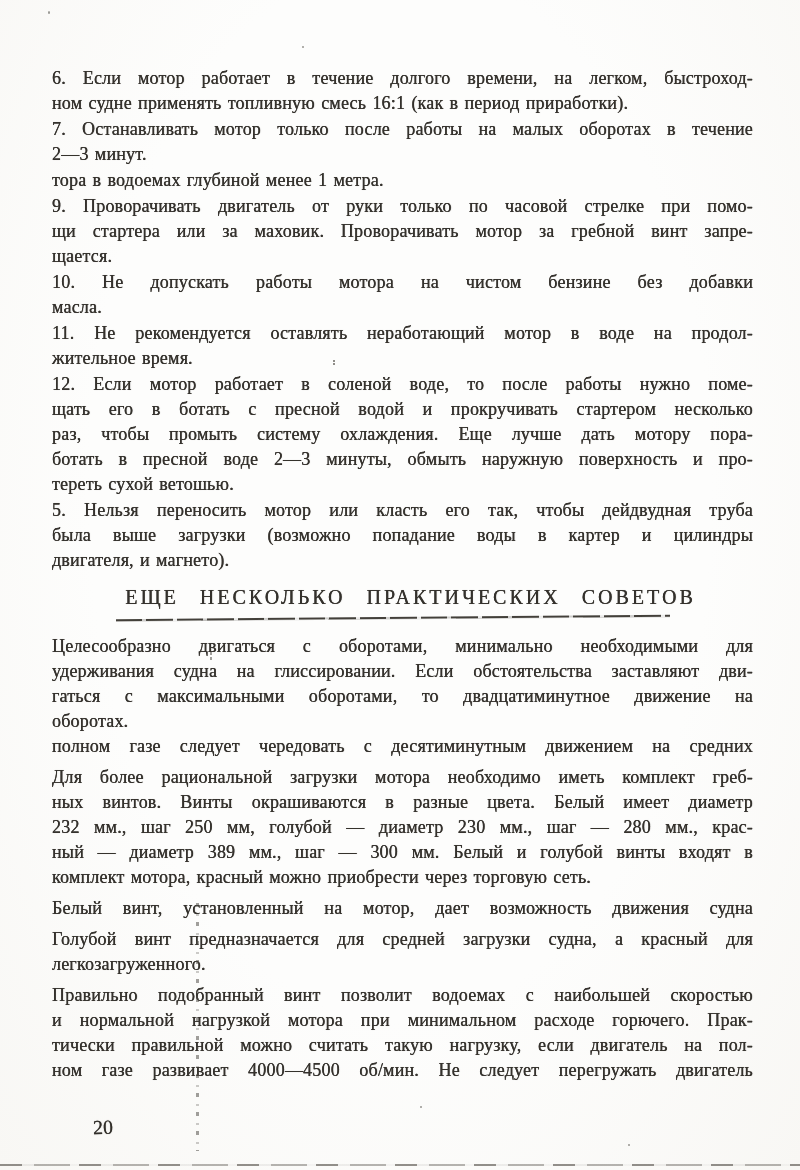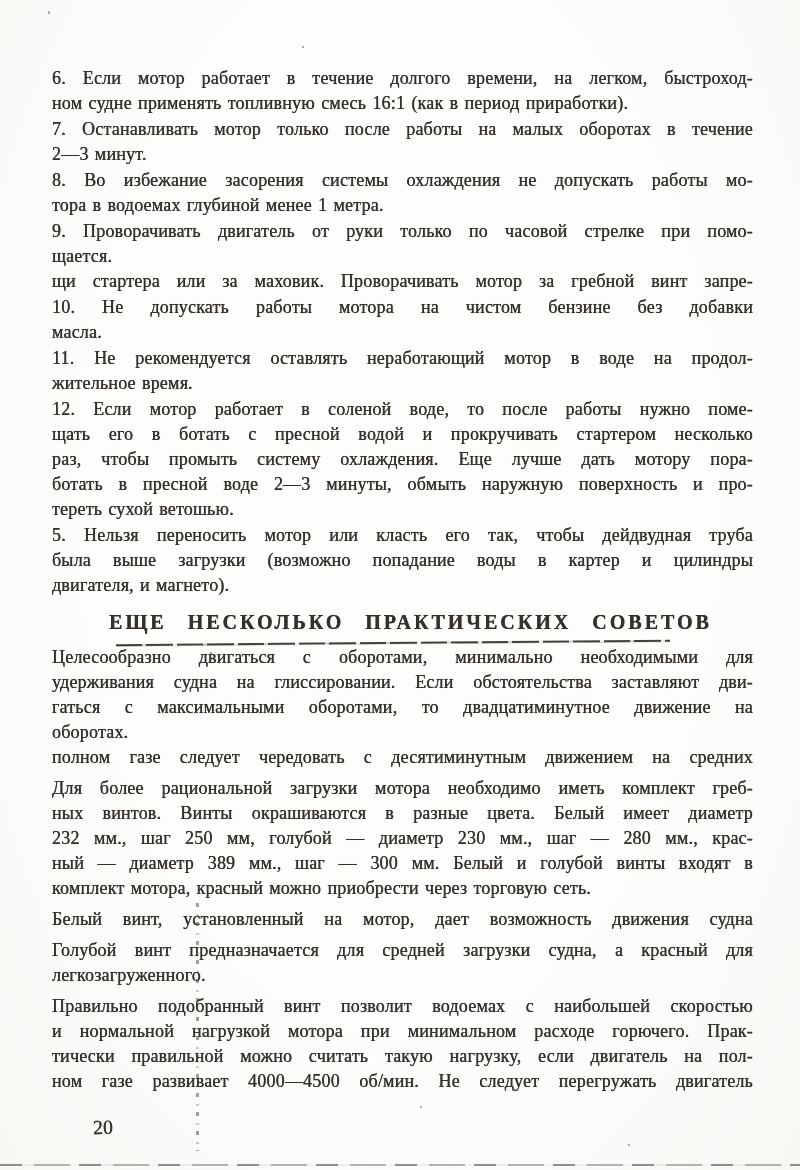--- a/index.html
+++ b/index.html
@@ -28,21 +28,21 @@
     word-spacing: 1.5px;
     text-align: justify;
     text-align-last: justify;
     color: #35322d;
     text-shadow: 0 0 0.55px rgba(53,50,45,0.95), 0.35px 0.4px 0.7px rgba(53,50,45,0.35);
     white-space: normal;
   }
   .line.last { text-align-last: left; }
   .items .block { margin-bottom: 1px; }
   .paras .block { margin-bottom: 6px; }
-  .heading-wrap { margin-top: 11px; margin-bottom: 1px; font-weight: bold; }
+  .heading-wrap { margin-top: 11px; margin-bottom: 15px; }
   .heading {
     font-size: 20px;
     line-height: 26px;
     letter-spacing: 3px;
     word-spacing: 13px;
     text-align: center;
     transform: translateX(8px);
     color: #34312c;
     text-shadow: 0 0 0.6px rgba(52,49,44,0.95), 0.4px 0.4px 0.8px rgba(52,49,44,0.35);
   }
@@ -101,27 +101,26 @@
     <section class="items">
         <div class="block">
           <div class="line">6. Если мотор работает в течение долгого времени, на легком, быстроход-</div>
           <div class="line last">ном судне применять топливную смесь 16:1 (как в период приработки).</div>
         </div>
         <div class="block">
           <div class="line">7. Останавливать мотор только после работы на малых оборотах в течение</div>
           <div class="line last">2—3 минут.</div>
         </div>
         <div class="block">
-          <div class="line">8. Во избежание засорения системы охлаждения не допускать работы мо-</div>
           <div class="line last">тора в водоемах глубиной менее 1 метра.</div>
         </div>
         <div class="block">
           <div class="line">9. Проворачивать двигатель от руки только по часовой стрелке при помо-</div>
+          <div class="line">щи стартера или за маховик. Проворачивать мотор за гребной винт запре-</div>
           <div class="line last">щается.</div>
-          <div class="line">щи стартера или за маховик. Проворачивать мотор за гребной винт запре-</div>
         </div>
         <div class="block">
           <div class="line">10. Не допускать работы мотора на чистом бензине без добавки</div>
           <div class="line last">масла.</div>
         </div>
         <div class="block">
           <div class="line">11. Не рекомендуется оставлять неработающий мотор в воде на продол-</div>
           <div class="line last">жительное время.</div>
         </div>
         <div class="block">

